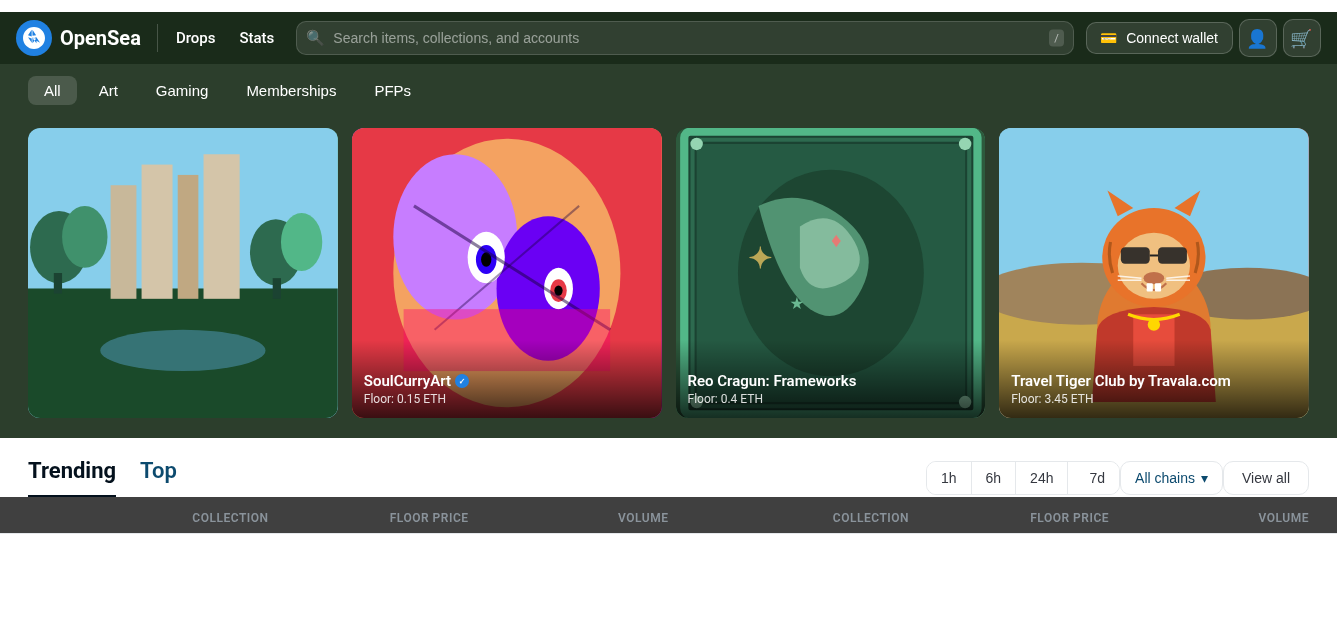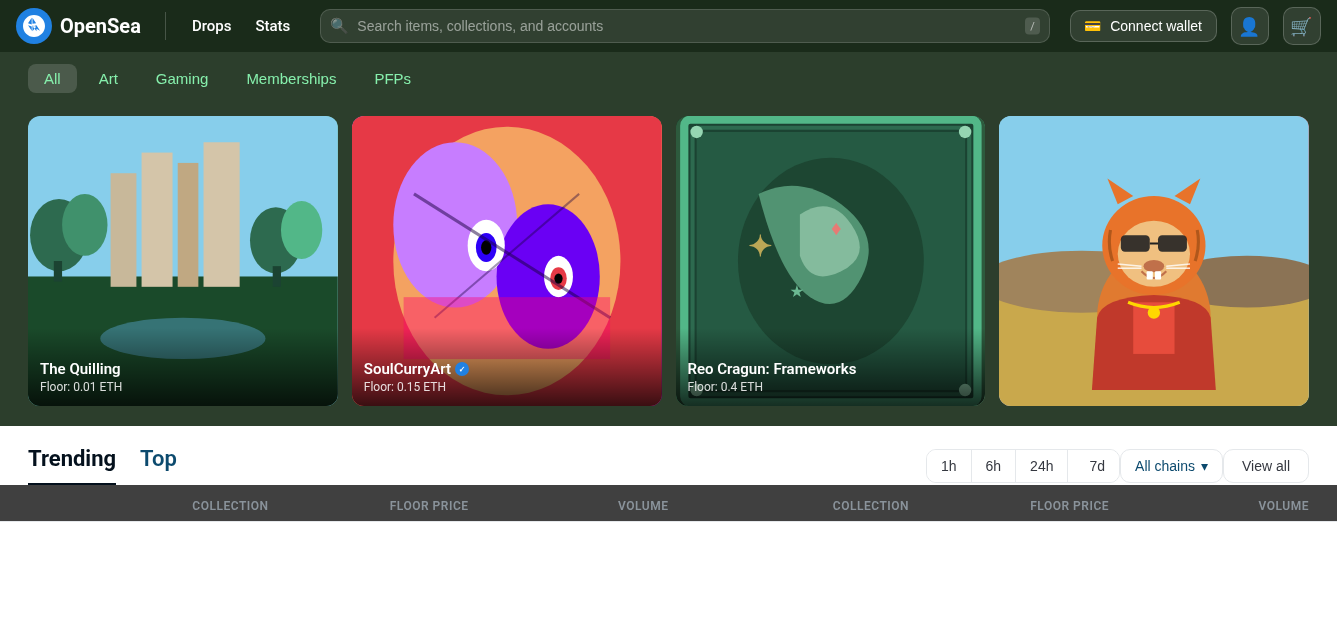--- a/index.html
+++ b/index.html
@@ -11,21 +11,22 @@
       overflow-x: hidden;
     }
 
     
     .header {
       background: #1a2b1a;
       display: flex;
       align-items: center;
       padding: 0 16px;
       height: 52px;
-      gap: 8px;
+      gap: 0;
+      margin-top: 12px;
     }
     .logo-wrap {
       display: flex;
       align-items: center;
       gap: 8px;
       margin-right: 8px;
       text-decoration: none;
     }
     .logo-icon {
       width: 36px;
@@ -129,21 +130,21 @@
       height: 52px;
       gap: 6px;
     }
     .cat-btn {
       padding: 6px 16px;
       border-radius: 8px;
       font-size: 15px;
       font-weight: 500;
       cursor: pointer;
       border: none;
-      color: #86efac;
+      color: #ffffff;
       background: transparent;
     }
     .cat-btn.active {
       background: rgba(255,255,255,0.15);
     }
 
     
     .cards-section {
       background: #2c3e2c;
       padding: 12px 28px 20px;
@@ -371,24 +372,20 @@
         <ellipse cx="55" cy="110" rx="22" ry="30" fill="#40916c"></ellipse>
         <ellipse cx="240" cy="125" rx="25" ry="32" fill="#2d6a4f"></ellipse>
         <ellipse cx="265" cy="115" rx="20" ry="28" fill="#52b788"></ellipse>
 
         <rect x="25" y="145" width="8" height="20" fill="#1b4332"></rect>
         <rect x="237" y="150" width="8" height="20" fill="#1b4332"></rect>
 
         <ellipse cx="150" cy="220" rx="80" ry="20" fill="#4a8fa8" opacity="0.6"></ellipse>
       </svg>
     </div>
-    <div class="nft-card-overlay">
-      <div class="nft-card-title">The Quilling</div>
-      <div class="nft-card-floor">Floor: 0.01 ETH</div>
-    </div>
   </div>
 
   <div class="nft-card">
     <div class="nft-card-img nft-img-2" style="height:290px;position:relative;overflow:hidden;">
       <svg width="100%" height="100%" viewBox="0 0 300 290" preserveAspectRatio="xMidYMid slice">
         <rect width="300" height="290" fill="#e63946"></rect>
 
         <ellipse cx="150" cy="145" rx="110" ry="130" fill="#f4a261"></ellipse>
         <ellipse cx="100" cy="110" rx="60" ry="80" fill="#c77dff"></ellipse>
         <ellipse cx="190" cy="160" rx="50" ry="70" fill="#6a00f4"></ellipse>
@@ -481,20 +478,24 @@
 
         <path d="M95 200 Q100 180 150 178 Q200 180 205 200 L210 270 L90 270 Z" fill="#c0392b"></path>
         <rect x="130" y="185" width="40" height="50" fill="#e74c3c"></rect>
 
         <path d="M125 185 Q150 195 175 185" fill="none" stroke="#ffd700" stroke-width="3"></path>
         <circle cx="150" cy="195" r="6" fill="#ffd700"></circle>
 
         <path d="M108 115 Q105 130 110 145" stroke="#8b4513" stroke-width="3" fill="none" opacity="0.6"></path>
         <path d="M192 115 Q195 130 190 145" stroke="#8b4513" stroke-width="3" fill="none" opacity="0.6"></path>
       </svg>
+    </div>
+    <div class="nft-card-overlay">
+      <div class="nft-card-title">Travel Tiger Club by Travala.com</div>
+      <div class="nft-card-floor">Floor: 3.45 ETH</div>
     </div>
   </div>
 
 </section>
 
 <section class="trending-section">
   <div class="trending-header">
     <div class="trending-tabs">
       <span class="trend-tab active">Trending</span>
       <span class="trend-tab inactive">Top</span>

